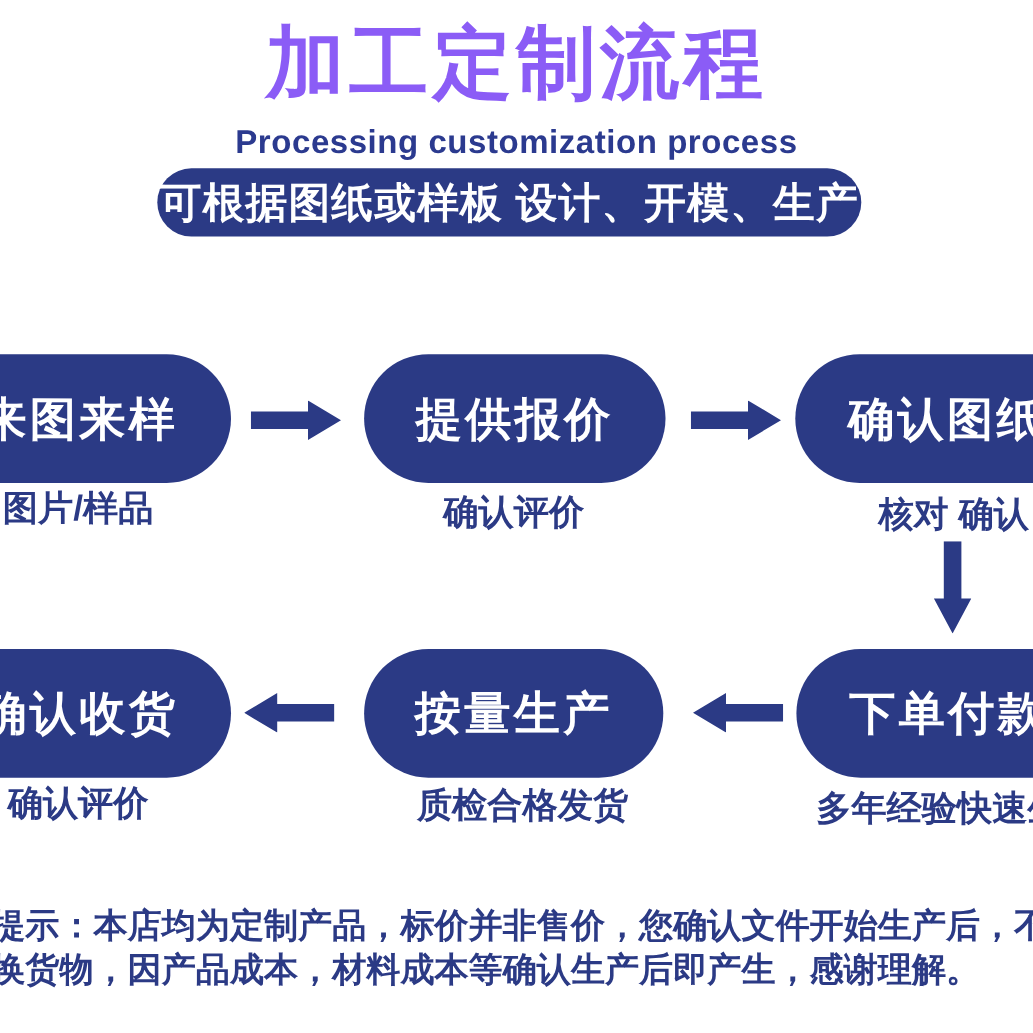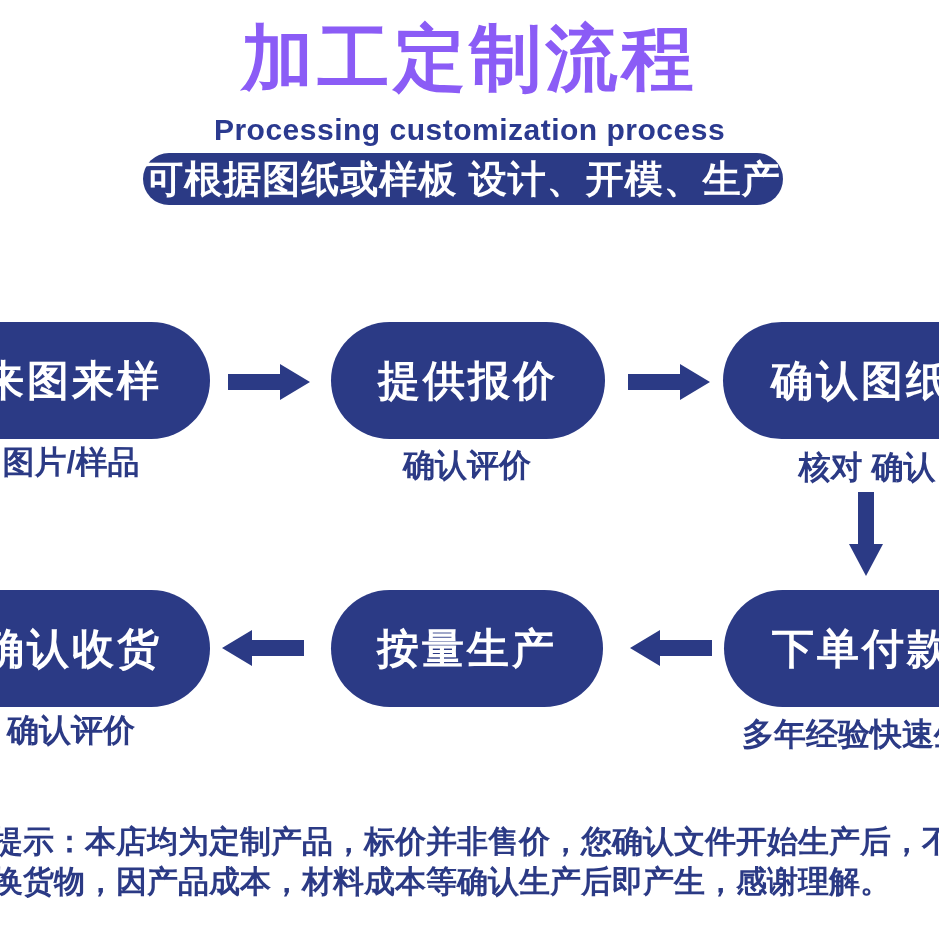--- a/index.html
+++ b/index.html
@@ -9,21 +9,21 @@
   }
   .title{
     position:absolute;top:8px;left:0;width:100%;text-align:center;
     font-size:72px;line-height:100px;font-weight:800;color:#8b5cf6;letter-spacing:4px;
   }
   .subtitle{
     position:absolute;top:92px;left:0;width:100%;text-align:center;
     font-size:30px;line-height:36px;font-weight:700;color:#2b3a8f;letter-spacing:0.5px;margin-top:20px;
   }
   .banner{
-    position:absolute;left:143px;top:153px;width:640px;height:52px;
+    position:absolute;left:143px;top:153px;width:640px;height:62px;
     background:#2b3a85;border-radius:32px;
     display:flex;align-items:center;justify-content:center;
     color:#ffffff;font-size:38px;font-weight:700;letter-spacing:1px;white-space:nowrap;
   }
   .pill{
     position:absolute;height:117px;background:#2b3a85;border-radius:59px;
     display:flex;align-items:center;justify-content:center;
     color:#ffffff;font-size:42px;font-weight:700;letter-spacing:3px;white-space:nowrap;
   }
   .pill-1{left:-66px;top:322px;width:276px;}
@@ -99,20 +99,21 @@
     <span>按量生产</span>
   </div>
   <svg class="arrow al-2" width="82" height="36" viewBox="0 0 82 36">
     <path d="M82 10H30V0L0 18l30 18V26h52z"></path>
   </svg>
   <div class="pill pill-6">
     <span>下单付款</span>
   </div>
 
   <div class="caption cap-4">确认评价</div>
+  <div class="caption cap-5">质检合格发货</div>
   <div class="caption cap-6">多年经验快速生产</div>
 
   <div class="tip">
     <div>提示：本店均为定制产品，标价并非售价，您确认文件开始生产后，不</div>
     <div>换货物，因产品成本，材料成本等确认生产后即产生，感谢理解。</div>
   </div>
 
 </div>
 
 </body></html>

